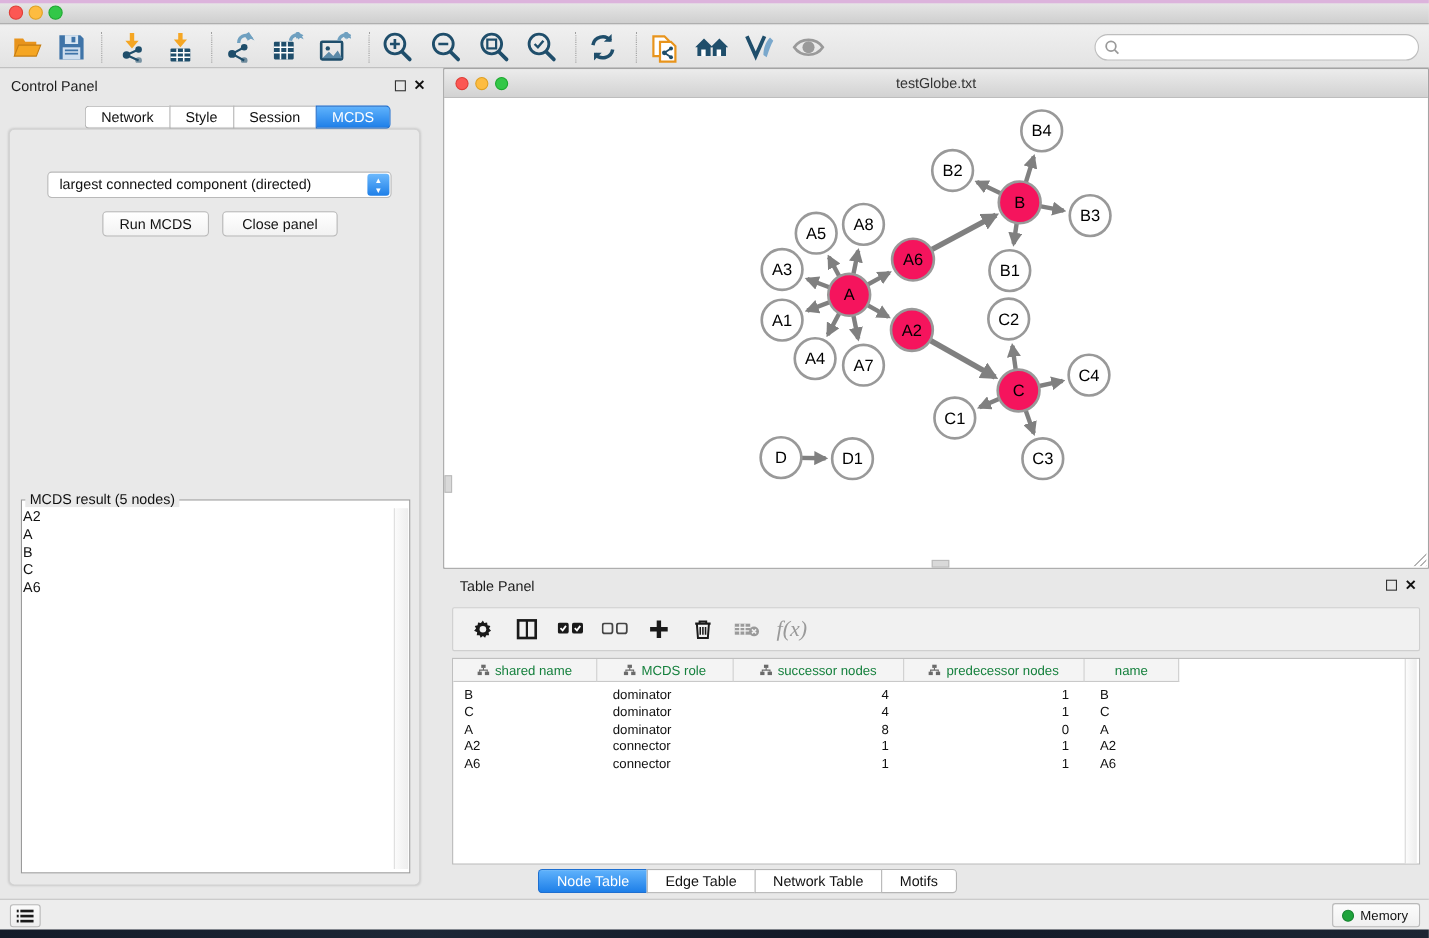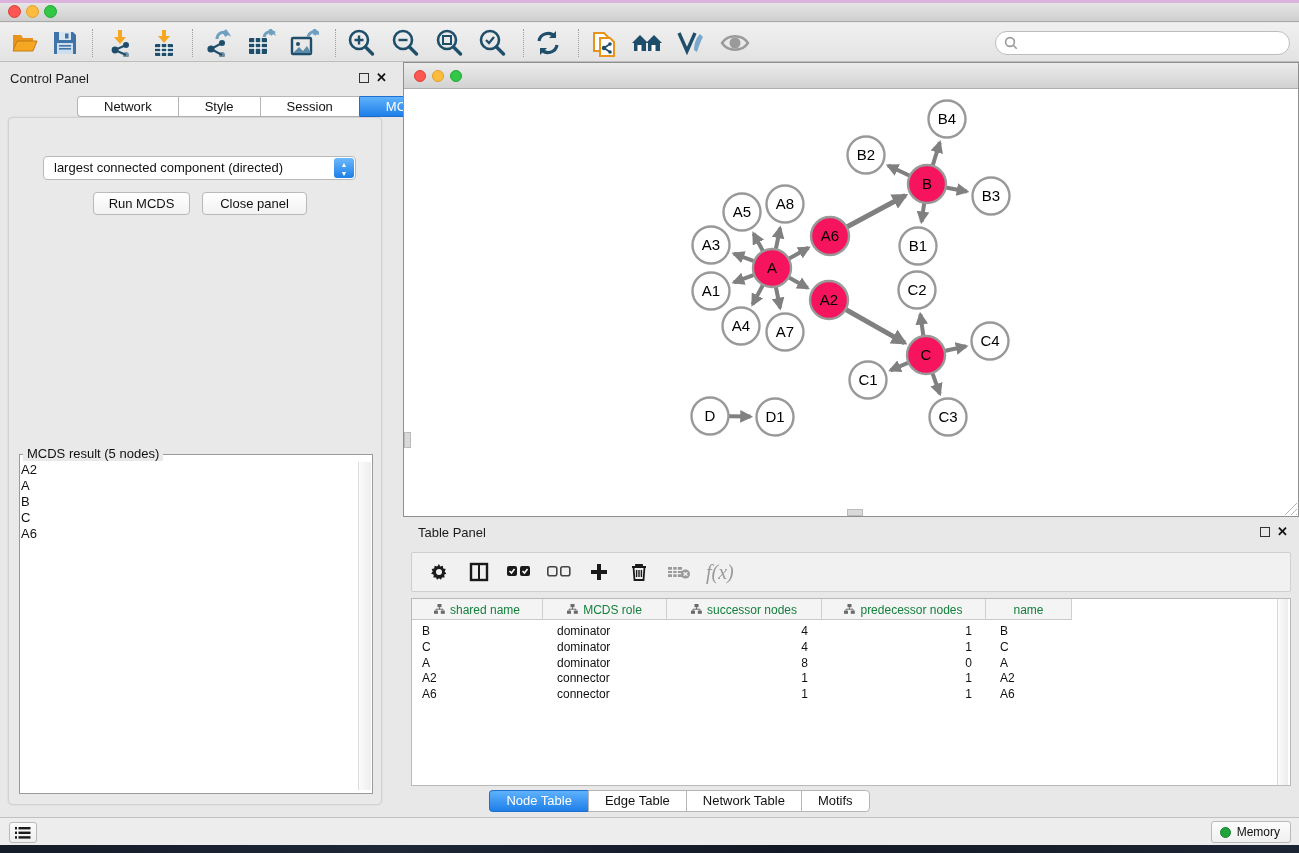--- a/index.html
+++ b/index.html
@@ -24,21 +24,21 @@
   .searchbox { position:absolute; left:995px; top:8px; width:295px; height:24px; background:#fff;
     border:1px solid #bdbdbd; border-radius:12px; display:flex; align-items:center; padding-left:8px; }
   .searchbox input { border:none; outline:none; flex:1; font-size:12px; background:transparent; margin-left:5px; font-family:"Liberation Sans",sans-serif; }
 
   
   .cpanel-header { position:absolute; left:0; top:68px; width:391px; height:24px; }
   .cpanel-header .ptitle { position:absolute; left:10px; top:3px; font-size:13px; color:#1c1c1c; }
   .panel-float { position:absolute; width:10px; height:10px; border:1.5px solid #333; top:5px; }
   .panel-close { position:absolute; top:2px; font-weight:bold; font-size:13px; color:#111; }
   .cp-tabs { position:absolute; left:77px; top:96px; height:21px; display:flex; }
-  .cp-tab { height:21px; padding:0 26px; background:#fff; border:1px solid #b5b5b5; border-right:none;
+  .cp-tab { height:21px; padding:0 14px; background:#fff; border:1px solid #b5b5b5; border-right:none;
     font-size:13px; line-height:19px; color:#111; text-align:center; cursor:pointer; }
   .cp-tab:first-child { border-radius:4px 0 0 4px; }
   .cp-tab:last-child { border-right:1px solid #b5b5b5; border-radius:0 4px 4px 0; }
   .cp-tab.active { background:linear-gradient(#5fb2fc,#1e7fe8); color:#fff; border-color:#1e6fd0; }
   .cp-body { position:absolute; left:8px; top:117px; width:374px; height:688px;
     background:#e9e9e9; border:1px solid #d2d2d2; border-radius:5px; box-shadow:0 0 2px rgba(0,0,0,.12); }
   .opt-label { position:absolute; left:0; width:100%; top:18px; text-align:center; font-size:13px; color:#111; }
   .criterion { position:absolute; left:34px; top:38px; width:313px; height:24px; background:#fff;
     border:1px solid #b9b9b9; border-radius:4px; font-size:13px; line-height:22px; padding-left:10px; color:#111; cursor:pointer; }
   .criterion .spinner { position:absolute; right:1px; top:1px; width:20px; height:20px; border-radius:3px;
@@ -286,20 +286,21 @@
       </div>
     <div class="result-scroll"></div>
   </div>
 </div>
 
 <div class="netwin">
   <div class="net-titlebar">
     <div class="nt-dot" style="left:10px; background:#fc5753; border:1px solid #de3e37;"></div>
     <div class="nt-dot" style="left:28px; background:#fdbc40; border:1px solid #dfa023;"></div>
     <div class="nt-dot" style="left:46px; background:#33c748; border:1px solid #1da82f;"></div>
+    <div class="title">testGlobe.txt</div>
   </div>
   <div class="net-canvas">
     <svg id="graph-svg" width="894" height="427" viewBox="0 0 894 427">
         <defs>
           <marker id="arr" viewBox="0 0 10 10" refX="8" refY="5" markerWidth="3.2" markerHeight="3.2" orient="auto-start-reverse">
             <path d="M0,0 L10,5 L0,10 z" fill="#808080"></path>
           </marker>
         </defs>
         <line x1="368" y1="179" x2="349.56942460662776" y2="144.59625926570516" stroke="#808080" stroke-width="4" marker-end="url(#arr)"></line>
         <line x1="368" y1="179" x2="376.1230318548924" y2="139.0096893297603" stroke="#808080" stroke-width="4" marker-end="url(#arr)"></line>

